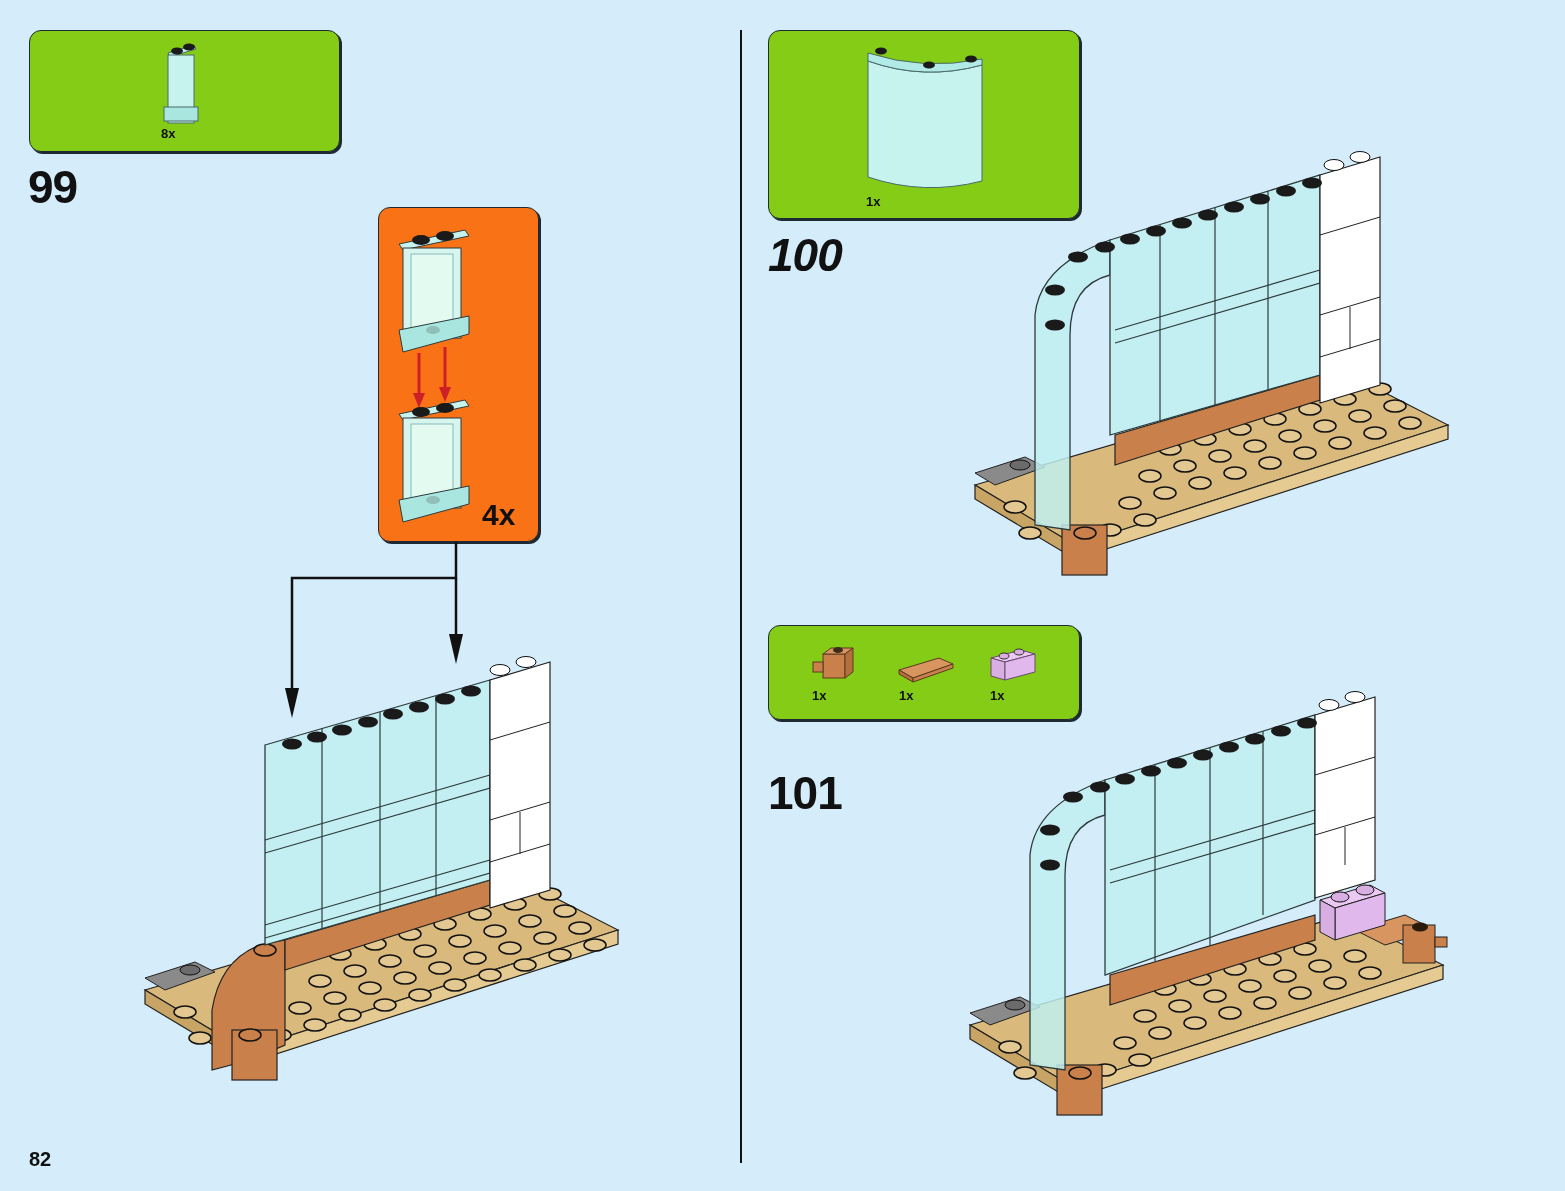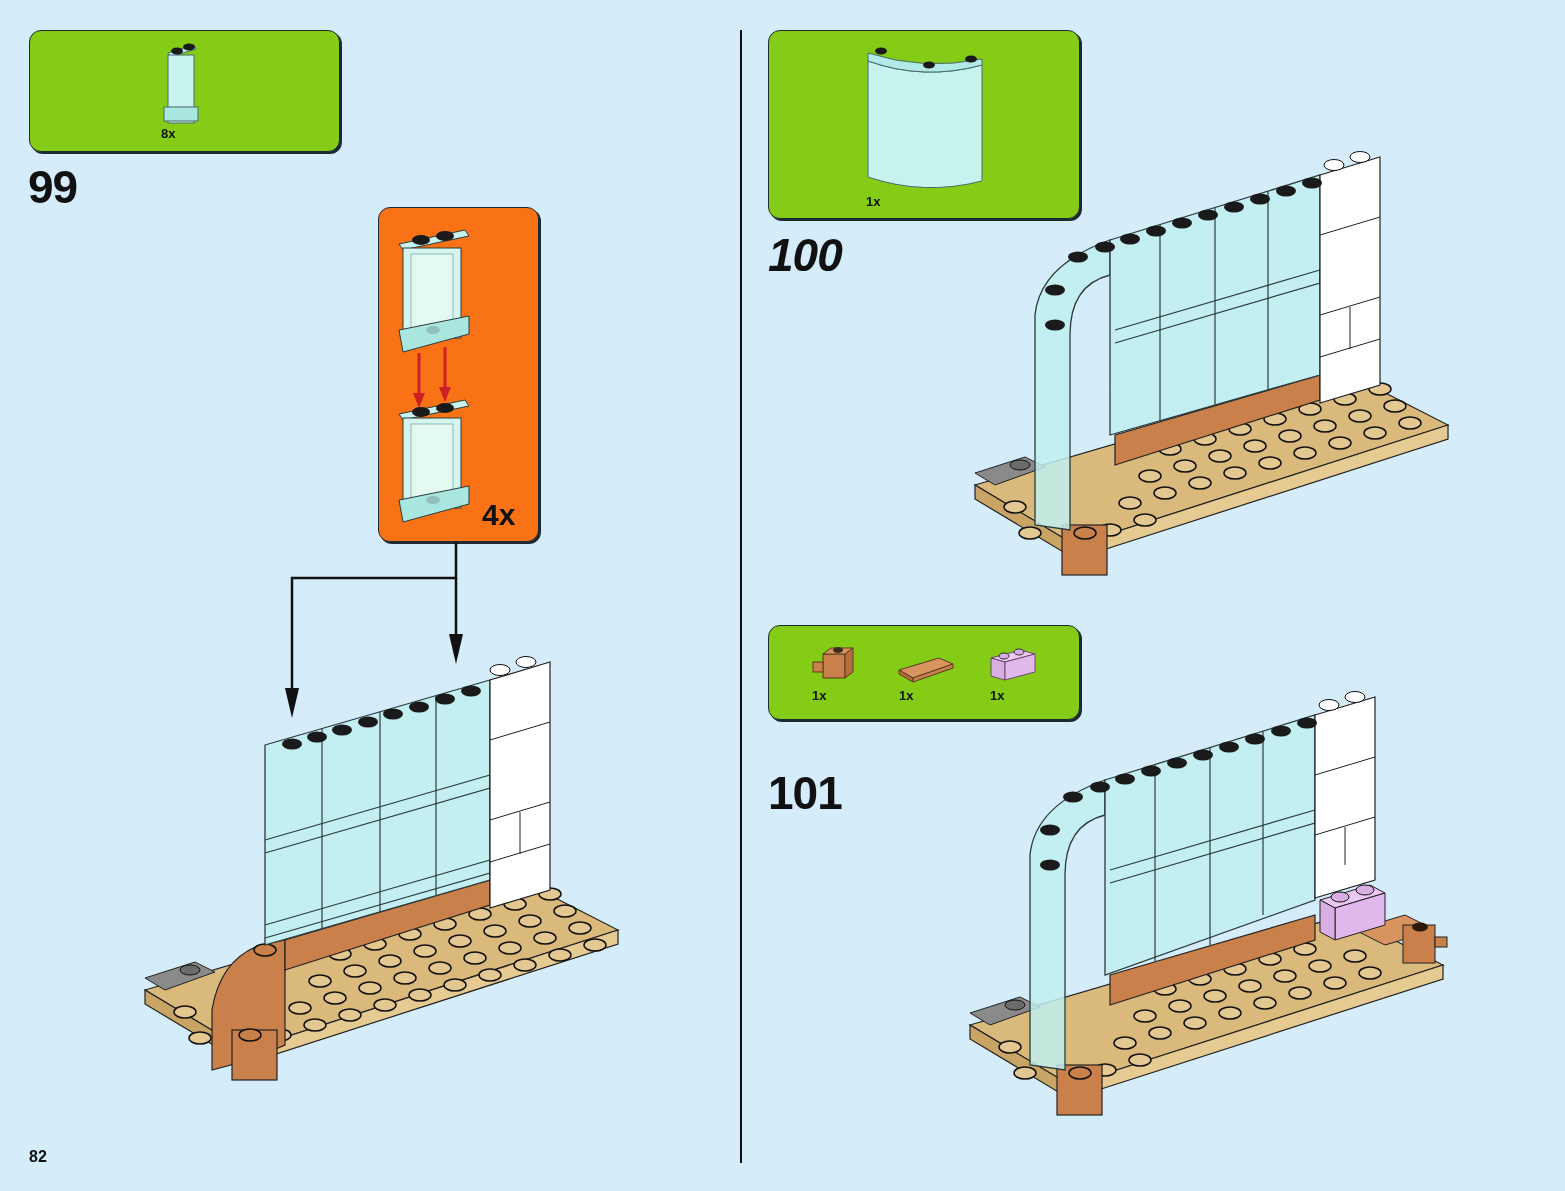--- a/index.html
+++ b/index.html
@@ -15,21 +15,21 @@
     box-shadow: 2px 2px 0 #1e2a33;
   }
   .sub-box {
     position:absolute; background:#f97316;
     border:1.5px solid #1e2a33; border-radius:12px;
     box-shadow: 2px 2px 0 #1e2a33;
   }
   .qty { position:absolute; font-weight:bold; font-size:13px; }
   .qty-big { position:absolute; font-weight:bold; font-size:30px; }
   .step-num { position:absolute; font-weight:bold; font-size:46px; letter-spacing:-1px; }
-  .page-num { position:absolute; font-weight:bold; font-size:16px; }
+  .page-num { position:absolute; font-weight:bold; font-size:20px; }
   .divider { position:absolute; left:740px; top:30px; width:2px; height:1133px; background:#111; }
   svg { position:absolute; overflow:visible; }
 </style>
 </head>
 <body>
 
 <div class="parts-box" style="left:29px;top:30px;width:309px;height:120px;">
   <svg style="left:130px;top:10px;" width="50" height="90">
     <polygon points="8,12 34,4 36,8 10,16" fill="#bfeff0" stroke="#4a6a6a" stroke-width="1"></polygon>
     <rect x="8" y="14" width="26" height="68" fill="#c7f3ef" stroke="#4a6a6a" stroke-width="1"></rect>

